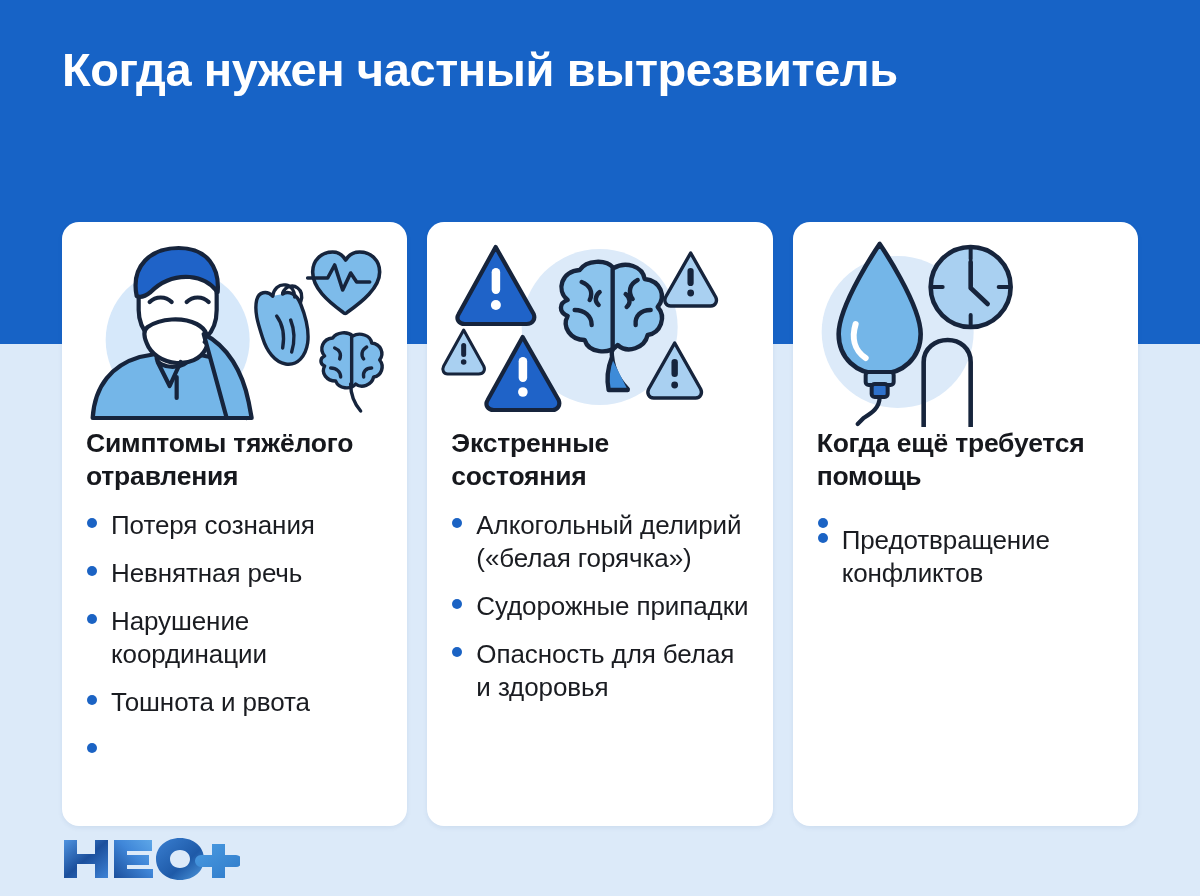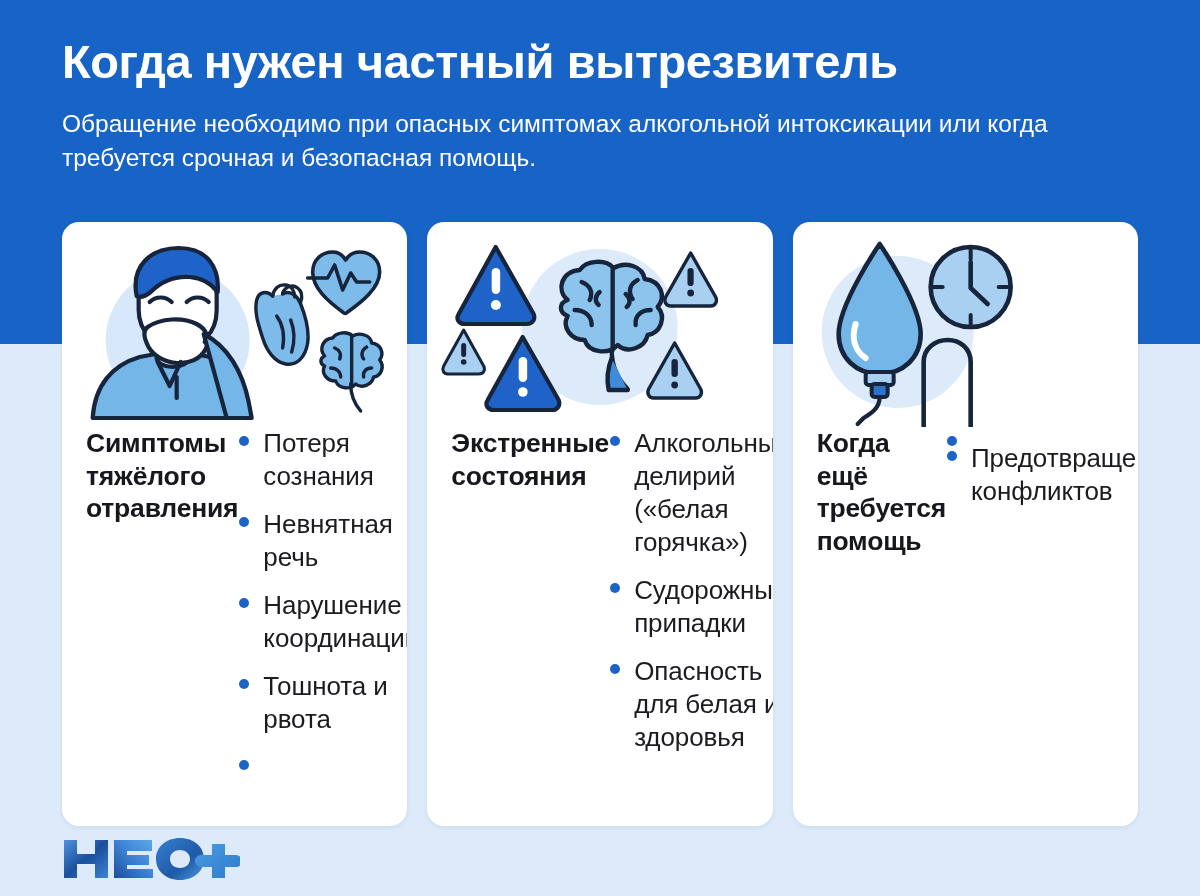--- a/index.html
+++ b/index.html
@@ -22,21 +22,21 @@
     position: absolute;
     left: 0; top: 0;
     width: 1200px;
     height: 344px;
     background: #1763c6;
     z-index: 0;
   }
 
   #header-text {
     position: absolute;
-    left: 0; top: 0;
+    left: 0; top: 8px;
     width: 1196px;
     padding: 36px 62px 0 62px;
     z-index: 3;
   }
 
   #page-title {
     color: #ffffff;
     font-size: 47px;
     font-weight: bold;
     letter-spacing: -0.4px;
@@ -87,21 +87,21 @@
     left: 0;
     top: 0;
     width: 100%;
     height: 100%;
   }
 
   .card-body {
     padding: 0 24px 18px 24px;
     flex: 1 1 auto;
     display: flex;
-    flex-direction: row;
+    flex-direction: column;
   }
 
   .card-title {
     font-size: 26.5px;
     font-weight: bold;
     color: #16181d;
     line-height: 1.23;
     margin-bottom: 17px;
     letter-spacing: -0.2px;
   }
@@ -154,21 +154,20 @@
   }
 </style>
 </head>
 <body>
 
 <div id="bottom-area"></div>
 <div id="header-band"></div>
 
 <div id="header-text">
   <h1 id="page-title">Когда нужен частный вытрезвитель</h1>
-  <p id="page-subtitle">Обращение необходимо при опасных симптомах алкогольной интоксикации или когда требуется срочная и безопасная помощь.</p>
 </div>
 
 <div id="cards-row">
 
   <div class="card">
     <div class="card-illustration">
       <svg viewBox="0 0 340 205" xmlns="http://www.w3.org/2000/svg">
 
         <circle cx="113" cy="118" r="72" fill="#d6e8fa"></circle>
         <g stroke="#16243c" stroke-width="4.2" stroke-linejoin="round" stroke-linecap="round" fill="none">

